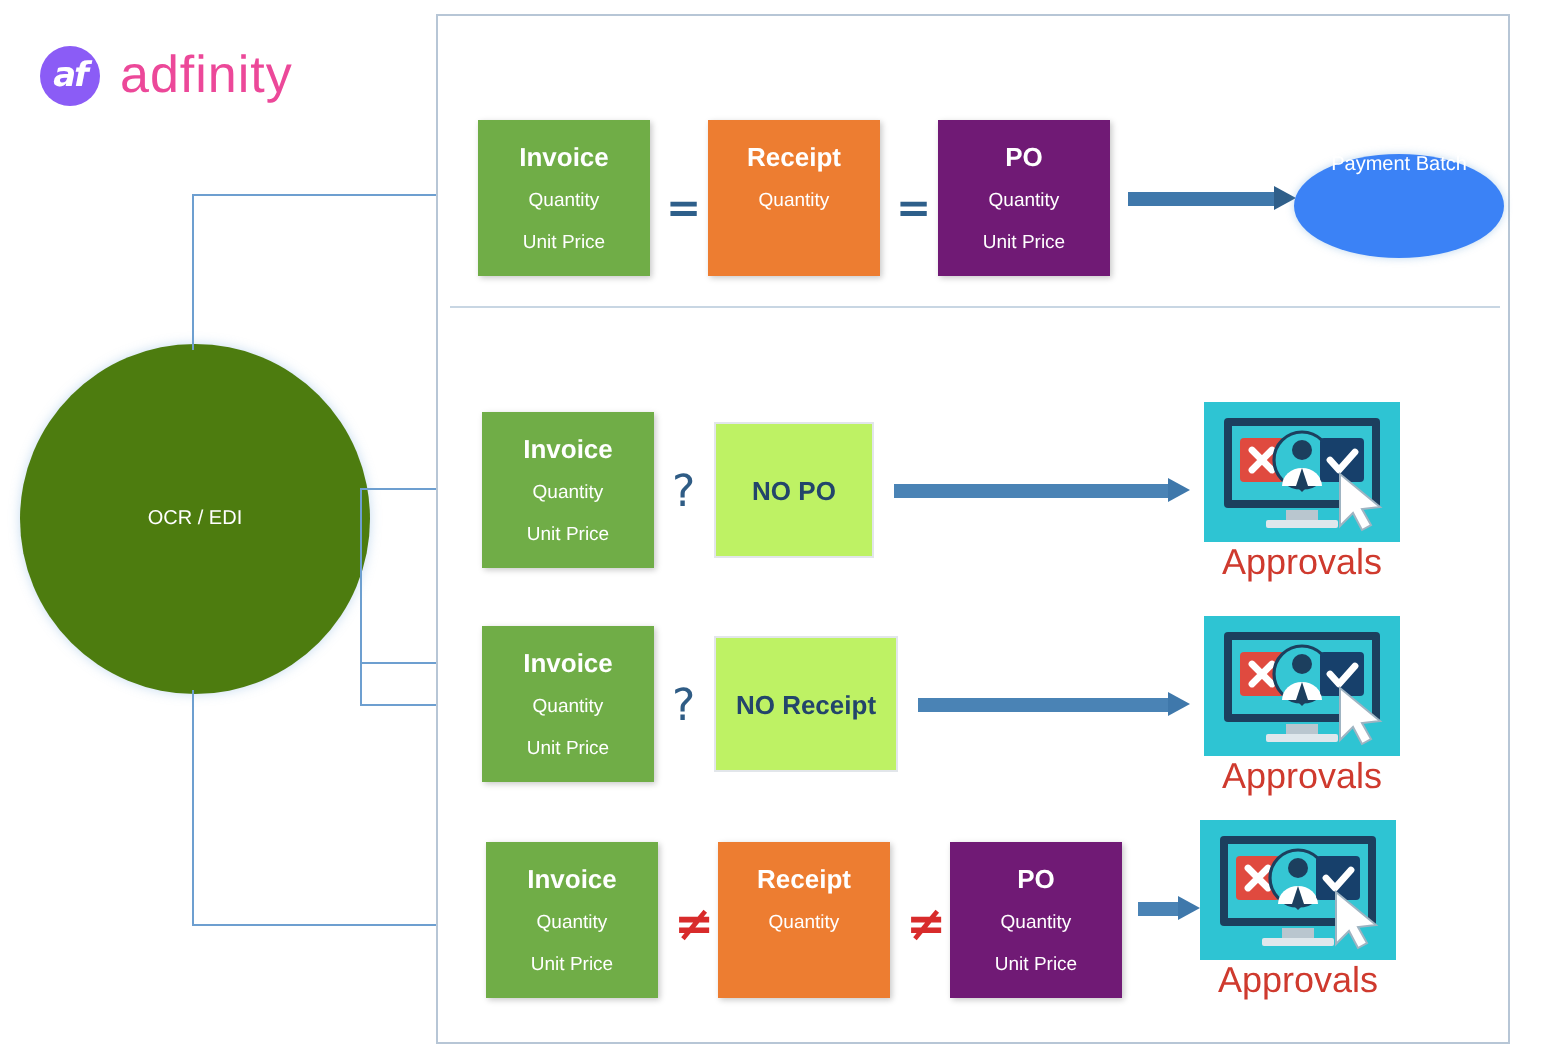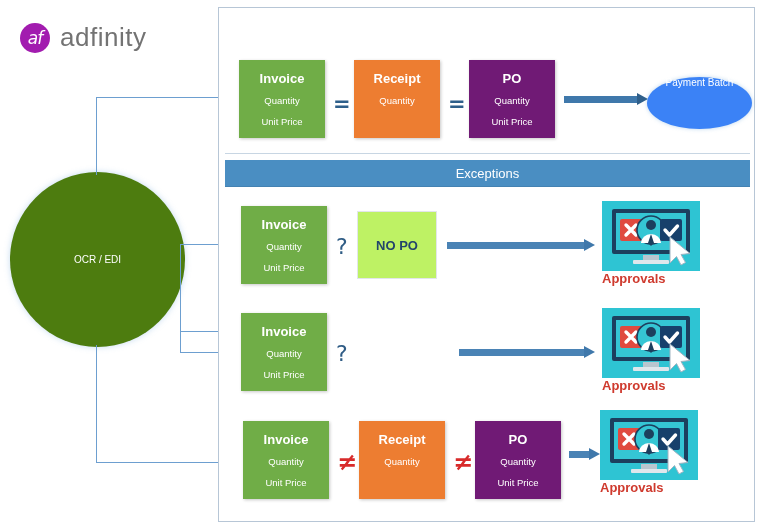--- a/index.html
+++ b/index.html
@@ -21,34 +21,34 @@
     left: 20px;
     top: 22px;
     display: flex;
     align-items: center;
     gap: 10px;
   }
   #logo-mark {
     width: 30px;
     height: 30px;
     border-radius: 50%;
-    background: #a21caf;
+    background: #8b5cf6;
     color: #ffffff;
     font-size: 17px;
     font-style: italic;
-    font-weight: normal;
+    font-weight: bold;
     display: flex;
     align-items: center;
     justify-content: center;
     letter-spacing: -1px;
     font-family: "DejaVu Sans", sans-serif;
   }
   #logo-word {
     font-size: 26px;
-    color: #737373;
+    color: #ec4899;
     letter-spacing: 0.5px;
   }
 
   
   #ocr-circle {
     position: absolute;
     left: 10px;
     top: 172px;
     width: 175px;
     height: 175px;
@@ -218,23 +218,23 @@
   .approvals .icon-tile {
     position: absolute;
     left: 0; top: 0;
     width: 98px; height: 70px;
   }
   .approvals .label {
     position: absolute;
     left: 0;
     top: 70px;
     width: 98px;
-    font-size: 13px;
+    text-align: center;
+    font-size: 18px;
     color: #cf3a2e;
-    font-weight: bold;
   }
 </style>
 </head>
 <body>
 
 <div id="logo">
   <div id="logo-mark">af</div>
   <div id="logo-word">adfinity</div>
 </div>
 
@@ -254,23 +254,20 @@
 <div class="conn conn-h" style="left:180px; top:352px; width:46px;"></div>
 <div class="arrowhead" style="left:224px; top:347px;"></div>
 
 <div class="conn conn-v" style="left:96px; top:345px; height:117px;"></div>
 <div class="conn conn-h" style="left:96px; top:462px; width:130px;"></div>
 <div class="arrowhead" style="left:224px; top:457px;"></div>
 
 <div id="panel">
 
 
-  <div class="section-header" id="header-exceptions">
-    <span>Exceptions</span>
-  </div>
 
   <div class="divider" style="top:145px;"></div>
 
   <div class="card green" style="left:20px; top:52px;">
     <div class="card-title">Invoice</div>
     <div class="card-line">Quantity</div>
     <div class="card-line">Unit Price</div>
   </div>
 
   <div class="op" style="left:114px; top:84px;">=</div>
@@ -332,20 +329,23 @@
   </div>
 
   <div class="card green" style="left:22px; top:305px;">
     <div class="card-title">Invoice</div>
     <div class="card-line">Quantity</div>
     <div class="card-line">Unit Price</div>
   </div>
 
   <div class="op qmark" style="left:117px; top:333px;">?</div>
 
+  <div class="nobox" style="left:138px; top:310px; width:92px; height:68px;">
+    <span>NO Receipt</span>
+  </div>
 
   <div class="block-arrow light" style="left:240px; top:338px; width:136px;">
     <div class="shaft" style="width:125px;"></div>
     <div class="head" style="left:125px;"></div>
   </div>
 
   <div class="approvals" style="left:383px; top:300px;">
     <svg class="icon-tile" viewBox="0 0 98 70">
       <rect x="0" y="0" width="98" height="70" fill="#2ec4d3"></rect>
       <rect x="10" y="8" width="78" height="45" rx="2" fill="#1c3f5e"></rect>

